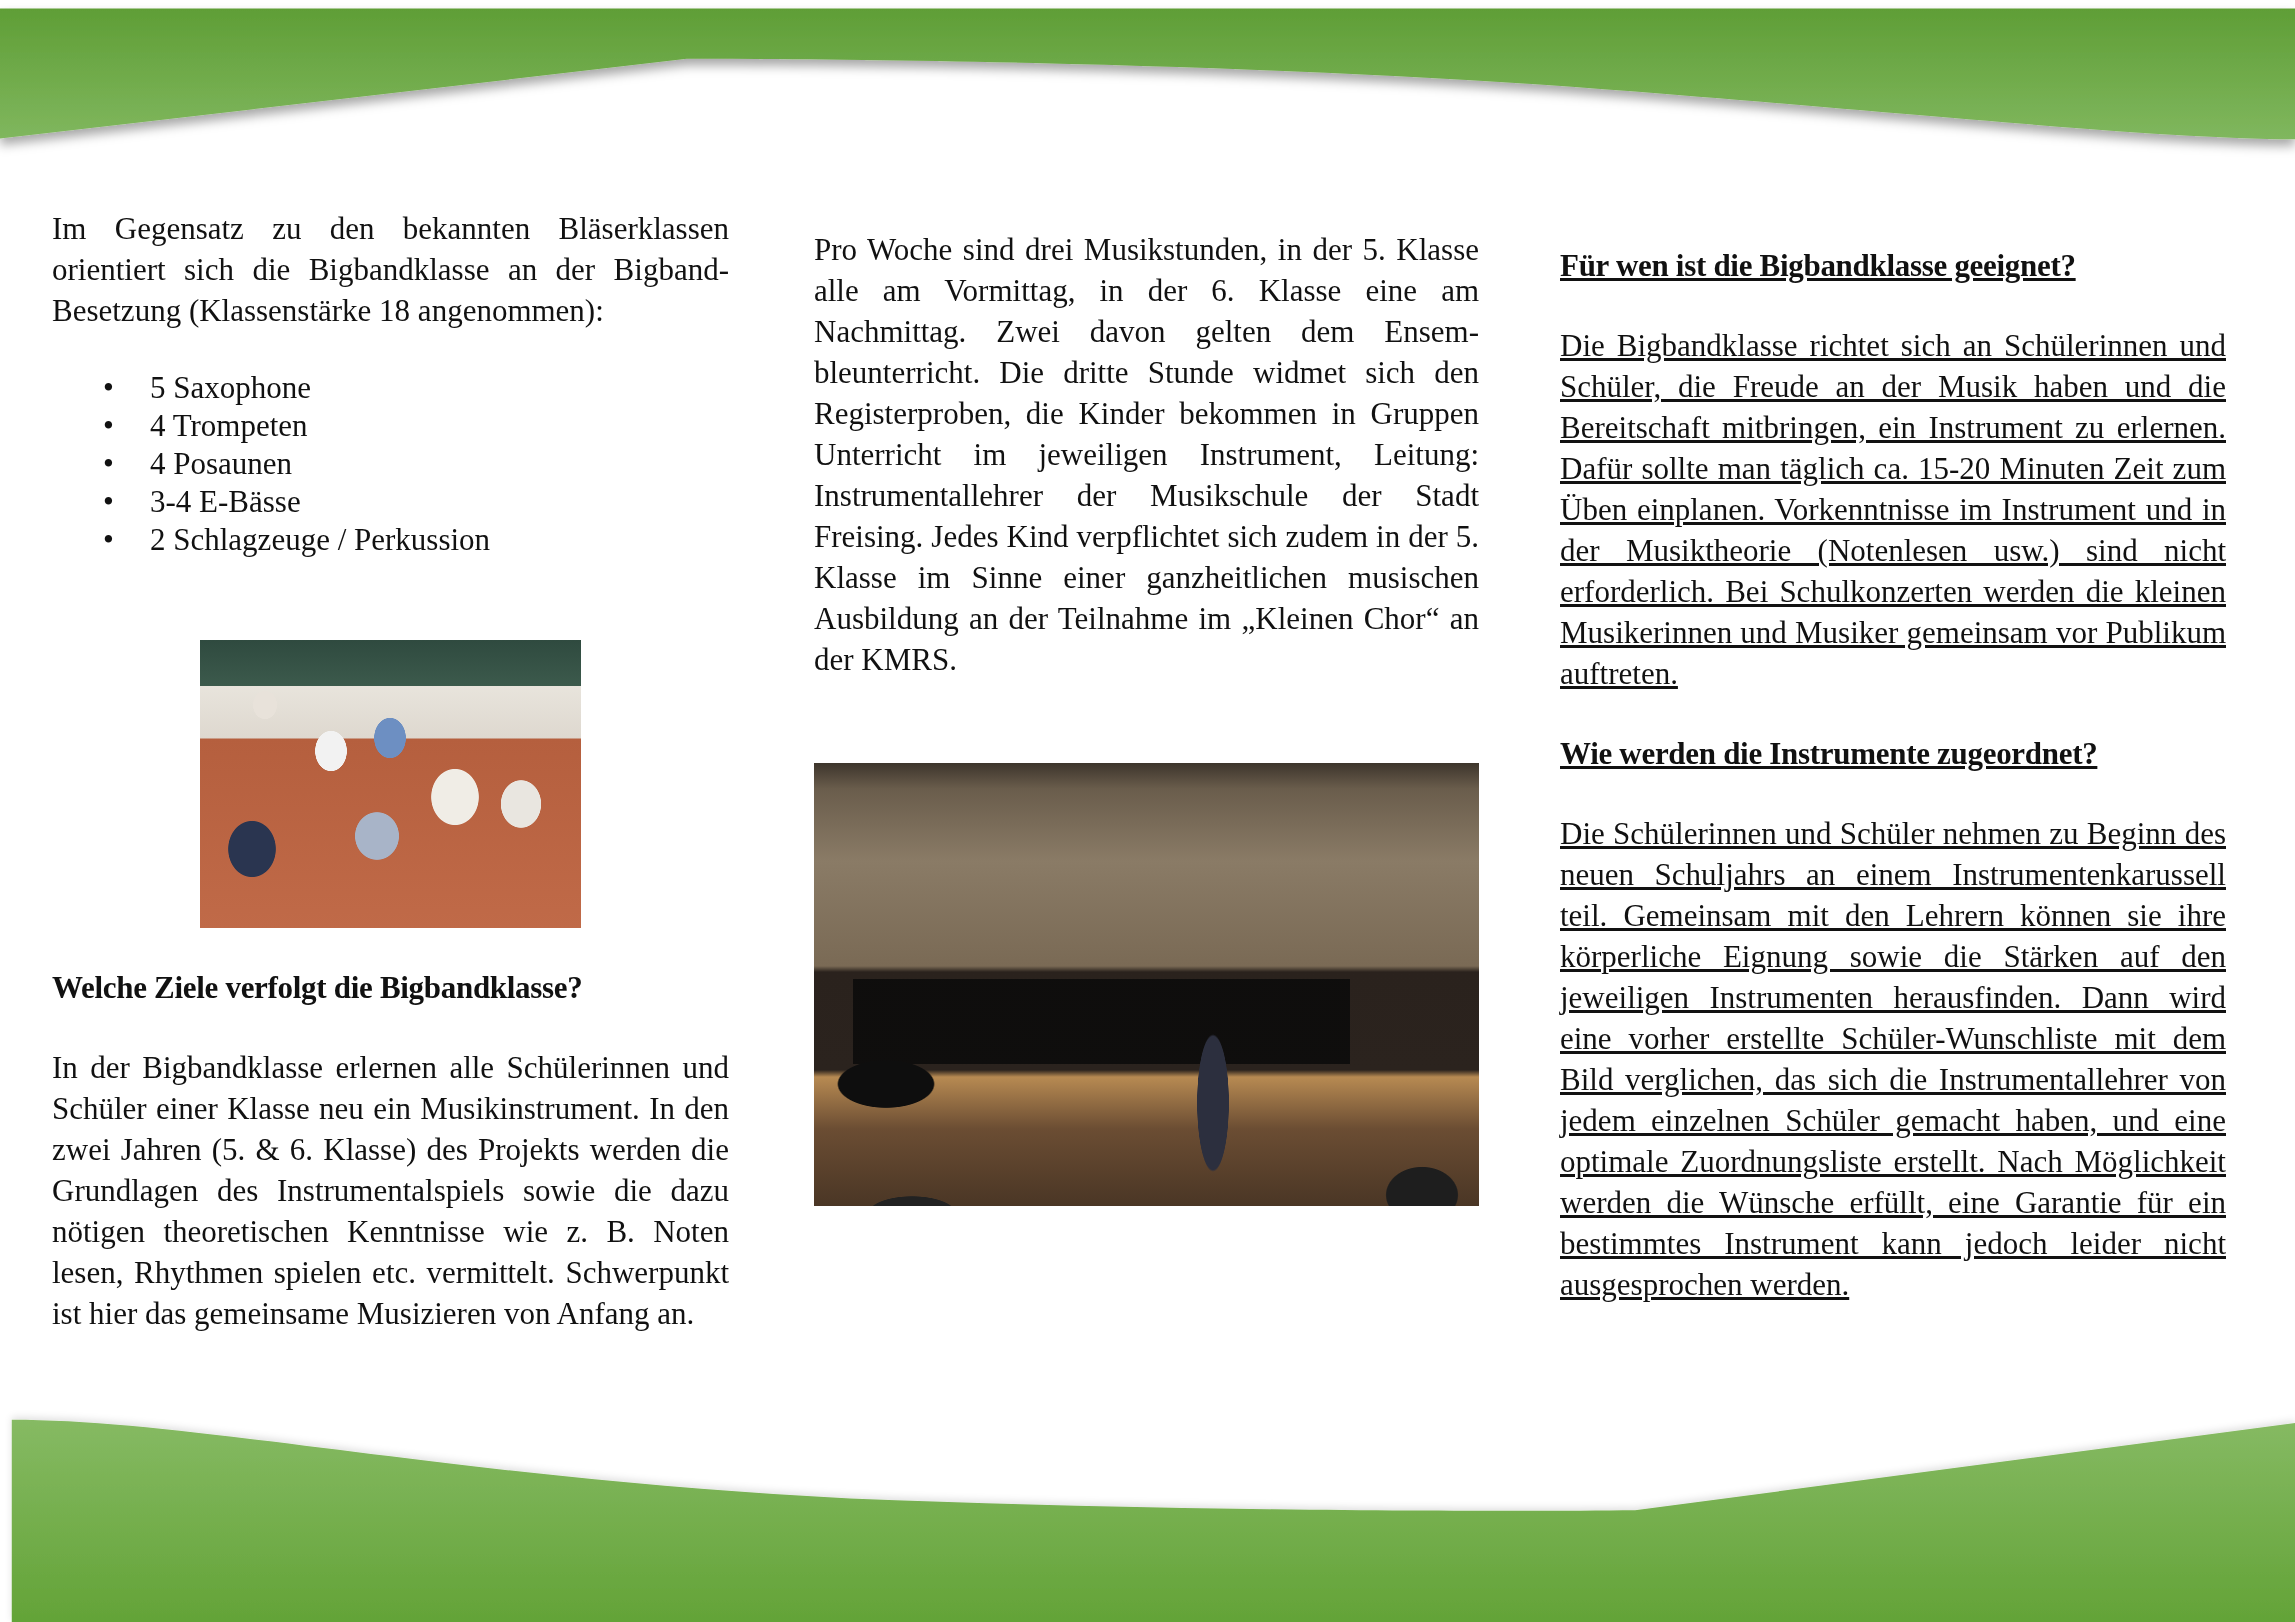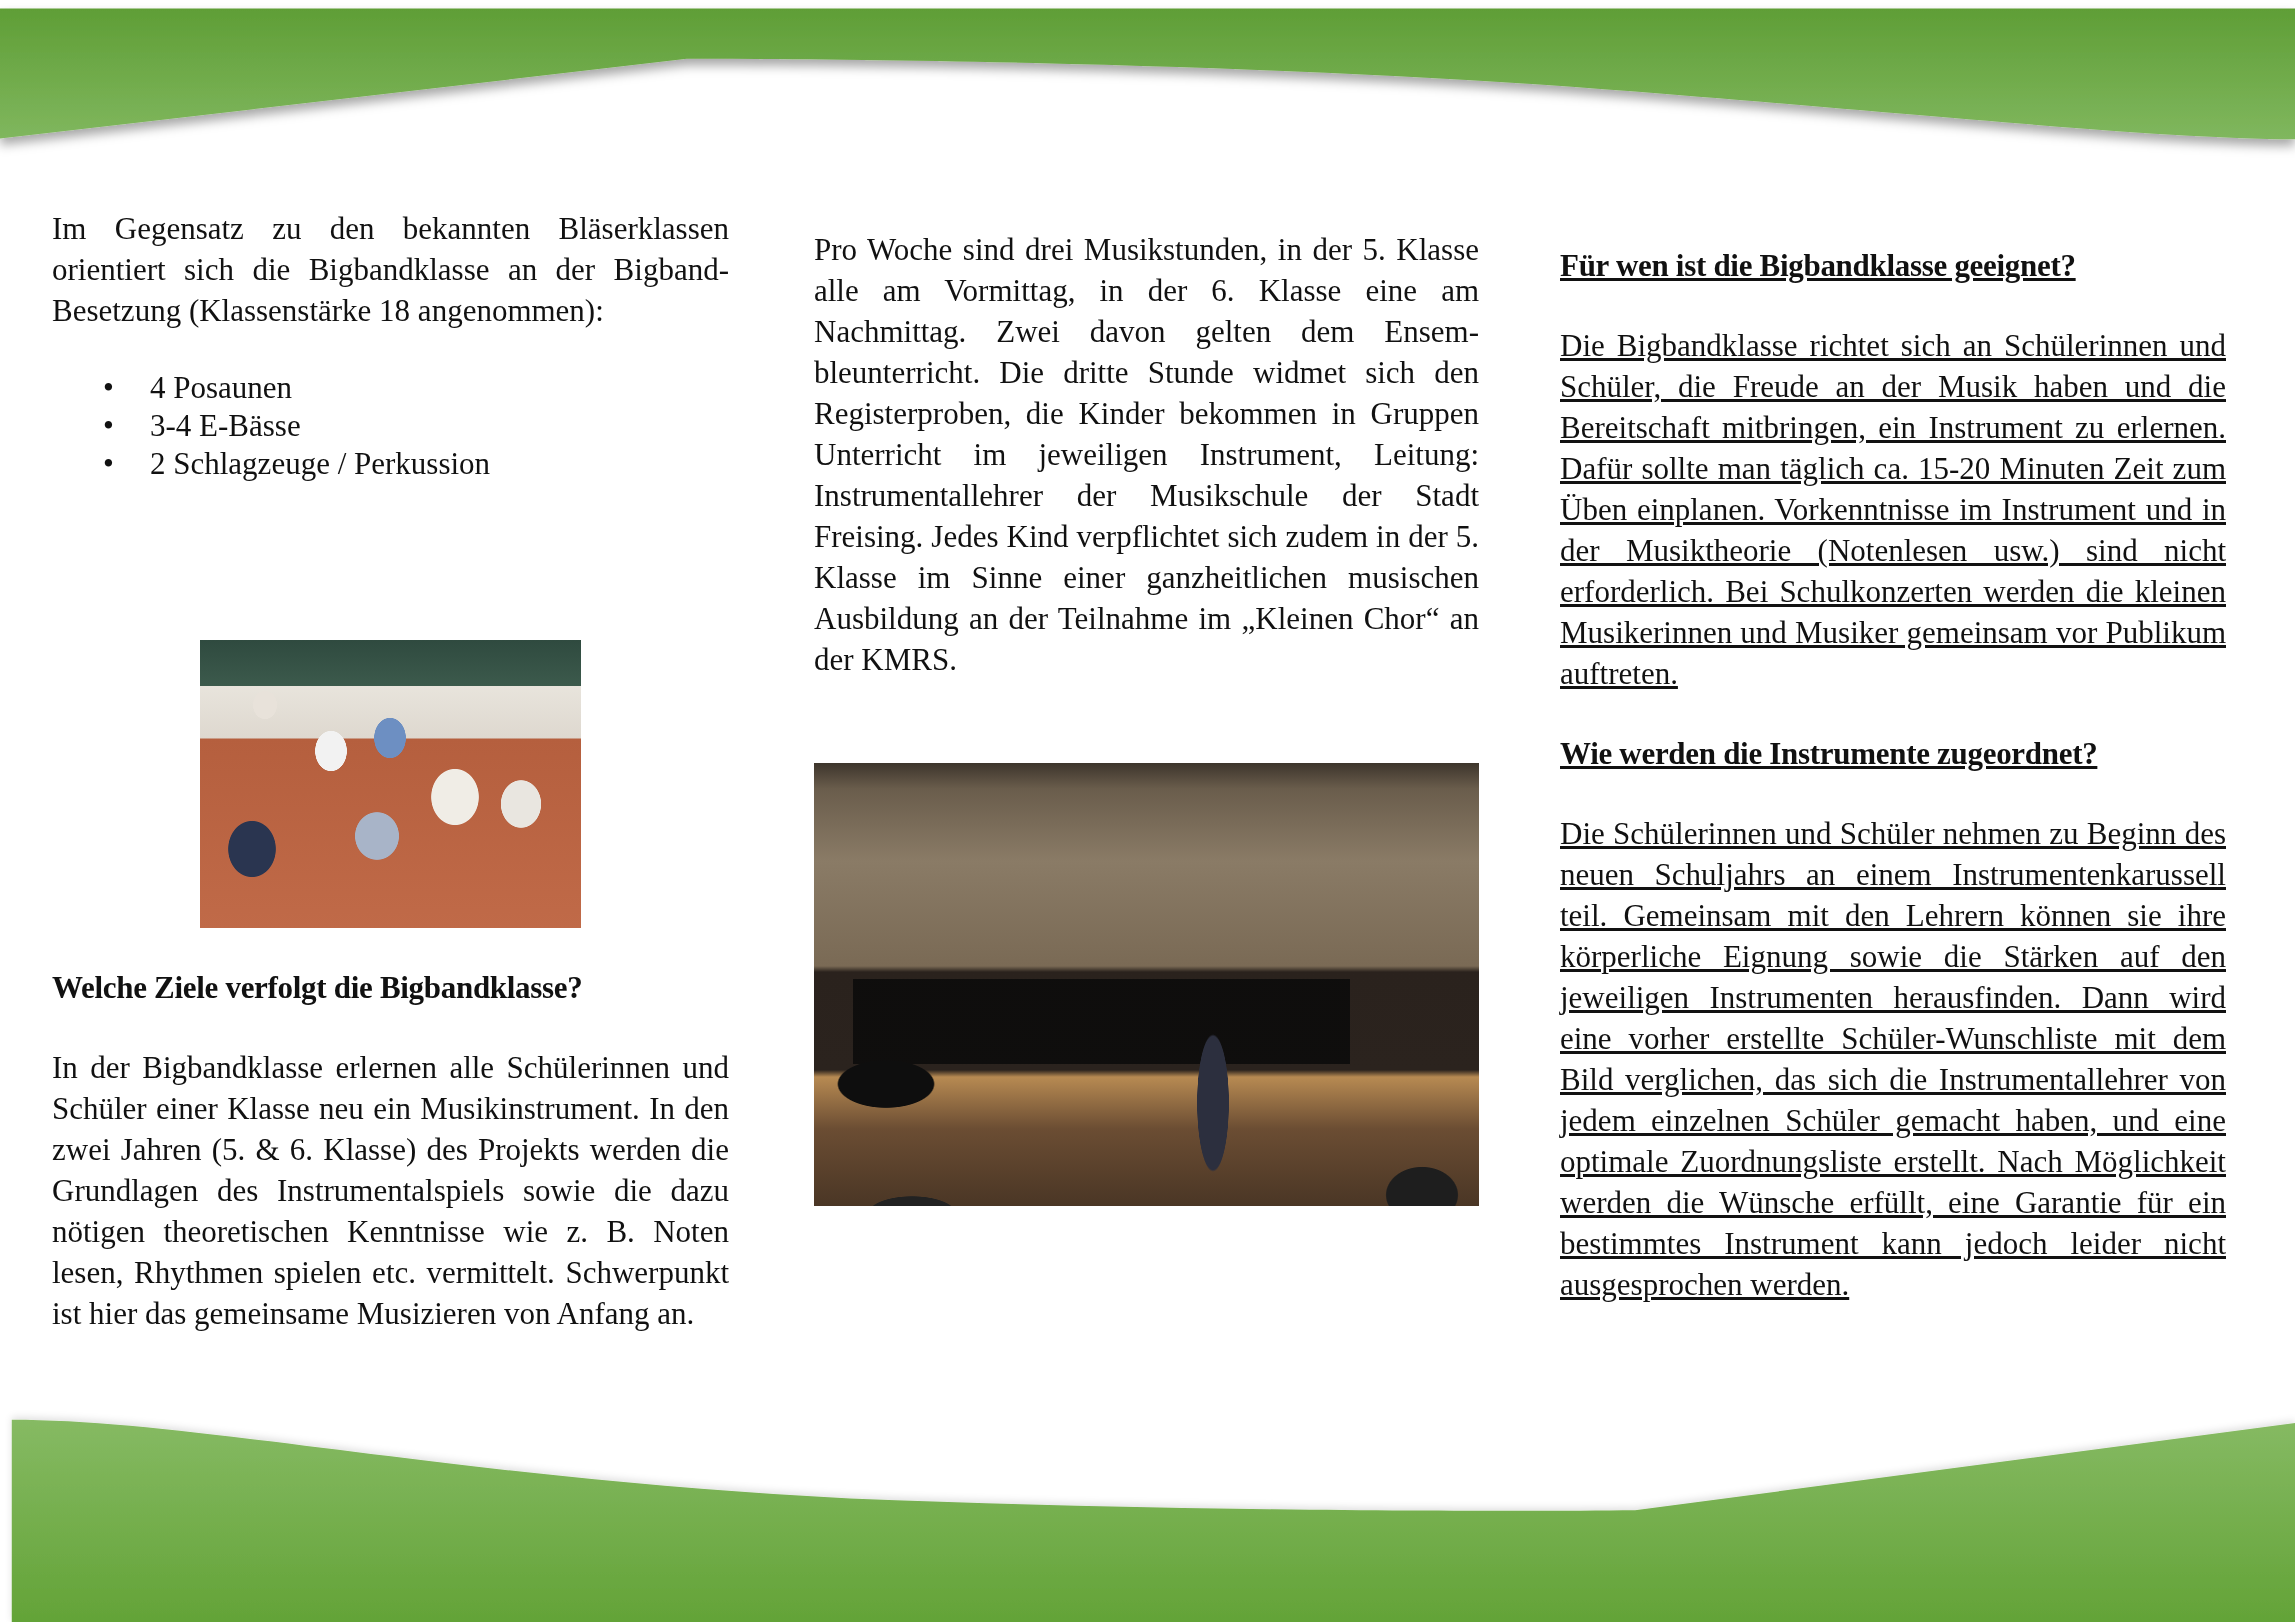--- a/index.html
+++ b/index.html
@@ -57,20 +57,22 @@
     </filter>
   </defs>
   <path filter="url(#shTop)" fill="url(#gTop)" d="M0,13 L3509,13 L3509,213 C3300,212 3000,180 2500,140 C2000,100 1400,90 1050,90 L0,212 Z"></path>
 </svg>
 
 <div class="col col1">
   <div class="gap"></div>
   <p>Im Gegensatz zu den bekannten Bläserklassen orientiert sich die Bigbandklasse an der Bigband-Besetzung (Klassenstärke 18 angenommen):</p>
   <div style="height:38px"></div>
   <ul class="instr">
+    <li>5 Saxophone</li>
+    <li>4 Trompeten</li>
     <li>4 Posaunen</li>
     <li>3-4 E-Bässe</li>
     <li>2 Schlagzeuge / Perkussion</li>
   </ul>
 </div>
 
 <div class="photo photo1" role="img" aria-label="Kinder der Bigbandklasse mit Saxophonen, Trompeten und Posaunen im Probenraum"></div>
 
 <div class="col" style="left:52px; top:967px; width:677px;">
   <h2>Welche Ziele verfolgt die Bigbandklasse?</h2>

